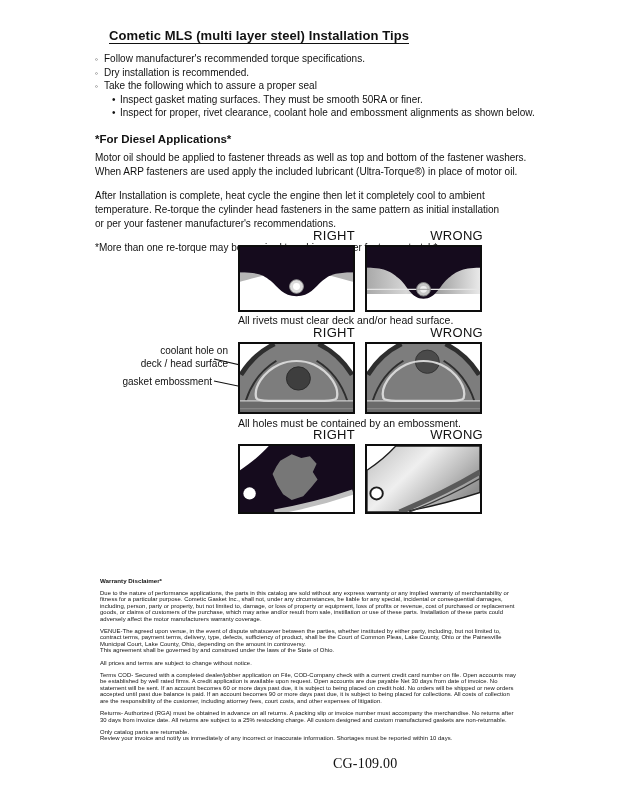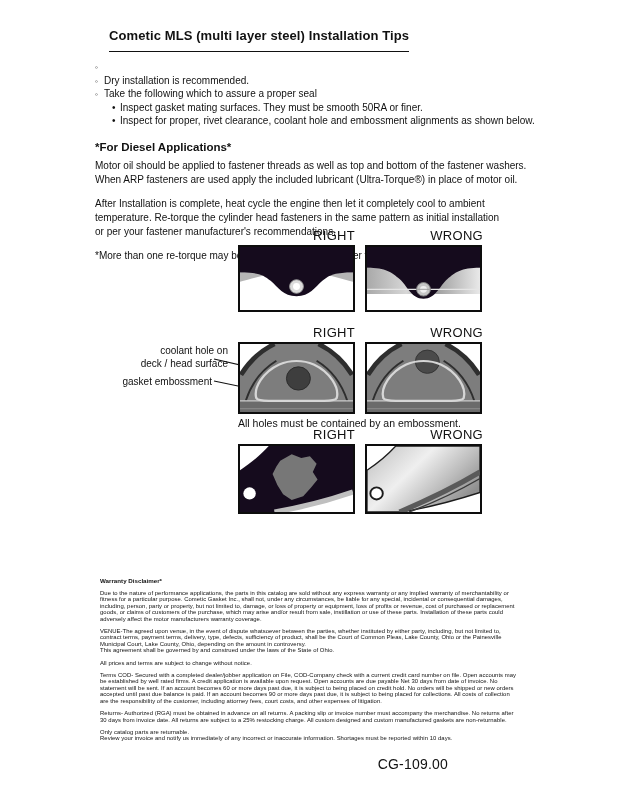--- a/index.html
+++ b/index.html
@@ -6,21 +6,21 @@
   body{background:#888; font-family:"Liberation Sans", sans-serif; -webkit-font-smoothing:antialiased;}
   .page{
     position:relative; width:618px; height:800px; margin:0 auto;
     background:var(--page-bg,#fff); color:var(--ink,#111); overflow:hidden;
   }
   
   .top{position:absolute; left:95px; top:26px; width:470px;}
   .title{
     display:inline-block; margin:0 0 8px 14px;
     font-size:13px; font-weight:bold; letter-spacing:.1px;
-    border-bottom:1.6px solid var(--ink,#111); padding-bottom:8px;
+    border-bottom:1.6px solid var(--ink,#111); padding-bottom:0;
   }
   .bullet-row{display:flex; font-size:10px; line-height:13.6px;}
   .bullet-row .marker{width:9px; flex:0 0 9px; text-align:left;}
   .bullet-row.sub{margin-left:17px;}
   .bullet-row.sub .marker{width:8px; flex:0 0 8px;}
   .marker.circ{font-size:8px; transform:translateY(1px);}
   .diesel-head{font-size:11.5px; font-weight:bold; margin:13px 0 6px 0;}
   .para{font-size:10px; line-height:14px; margin:0 0 10px 0; white-space:pre-line; width:460px;}
   .para.note{margin-top:2px;}
   
@@ -41,32 +41,33 @@
   .leader-svg{position:absolute; pointer-events:none;}
   .f-dblack{fill:var(--diagram-black,#150b1d);}
   .f-white{fill:#ffffff;}
   .f-deck{fill:var(--deck-gray,#b5b5b5);}
   .f-hole{fill:var(--hole-gray,#3e3e3e);}
   
   .warranty{position:absolute; left:100px; top:577px; width:420px;}
   .w-head{font-size:6.2px; font-weight:bold; margin:0 0 6px 0;}
   .w-p{font-size:5.9px; line-height:6.4px; margin:0 0 6px 0; white-space:pre-line; letter-spacing:.05px;}
   
-  .footer{position:absolute; left:318px; top:756px; width:130px; text-align:right; font-size:14px; letter-spacing:.2px;}
+  .footer{position:absolute; left:333px; top:756px; width:130px; text-align:left; font-size:14px; letter-spacing:.2px;font-family:Liberation Serif, serif;}
 </style>
 </head>
 <body>
 
 <div class="page">
 
   <div class="top">
     <div class="title">Cometic MLS (multi layer steel) Installation Tips</div>
 
     <div class="bullet-row">
       <span class="marker circ">◦</span>
+      <span>Follow manufacturer's recommended torque specifications.</span>
     </div>
     <div class="bullet-row">
       <span class="marker circ">◦</span>
       <span>Dry installation is recommended.</span>
     </div>
     <div class="bullet-row">
       <span class="marker circ">◦</span>
       <span>Take the following which to assure a proper seal</span>
     </div>
     <div class="bullet-row sub">
@@ -115,20 +116,21 @@
       <rect x="0" y="22" width="118" height="28" fill="url(#gw1)"></rect>
       <rect x="0" y="50" width="118" height="17" class="f-white"></rect>
       <path class="f-dblack" d="M0,0 H118 V22 C98,22 92,27 84,34 C76,41 72,55 59,55 C46,55 42,41 34,34 C26,27 20,22 0,22 Z"></path>
       <line x1="0" y1="45" x2="118" y2="45" stroke="#e6e6e6" stroke-width="1.4"></line>
       <circle cx="59" cy="45" r="7.2" fill="#c6c6c6" stroke="#808080" stroke-width="1"></circle>
       <circle cx="59" cy="45" r="3.6" fill="#efefef"></circle>
       <line x1="52.5" y1="45" x2="65.5" y2="45" stroke="#9a9a9a" stroke-width="1"></line>
     </svg>
   </div>
 
+  <div class="caption" style="left:238px; top:314px;">All rivets must clear deck and/or head surface.</div>
 
   <div class="dg-label" style="left:238px; top:325px;">RIGHT</div>
   <div class="dg-label" style="left:366px; top:325px;">WRONG</div>
 
   <div class="side-label" style="left:104px; top:345px; width:124px;">coolant hole on
 deck / head surface</div>
   <div class="side-label" style="left:88px; top:376px; width:124px;">gasket embossment</div>
 
   <svg class="leader-svg" style="left:95px; top:340px;" width="270" height="70" viewBox="0 0 270 70">
     <line x1="119" y1="19" x2="202" y2="38" stroke="#111" stroke-width="1.1"></line>

